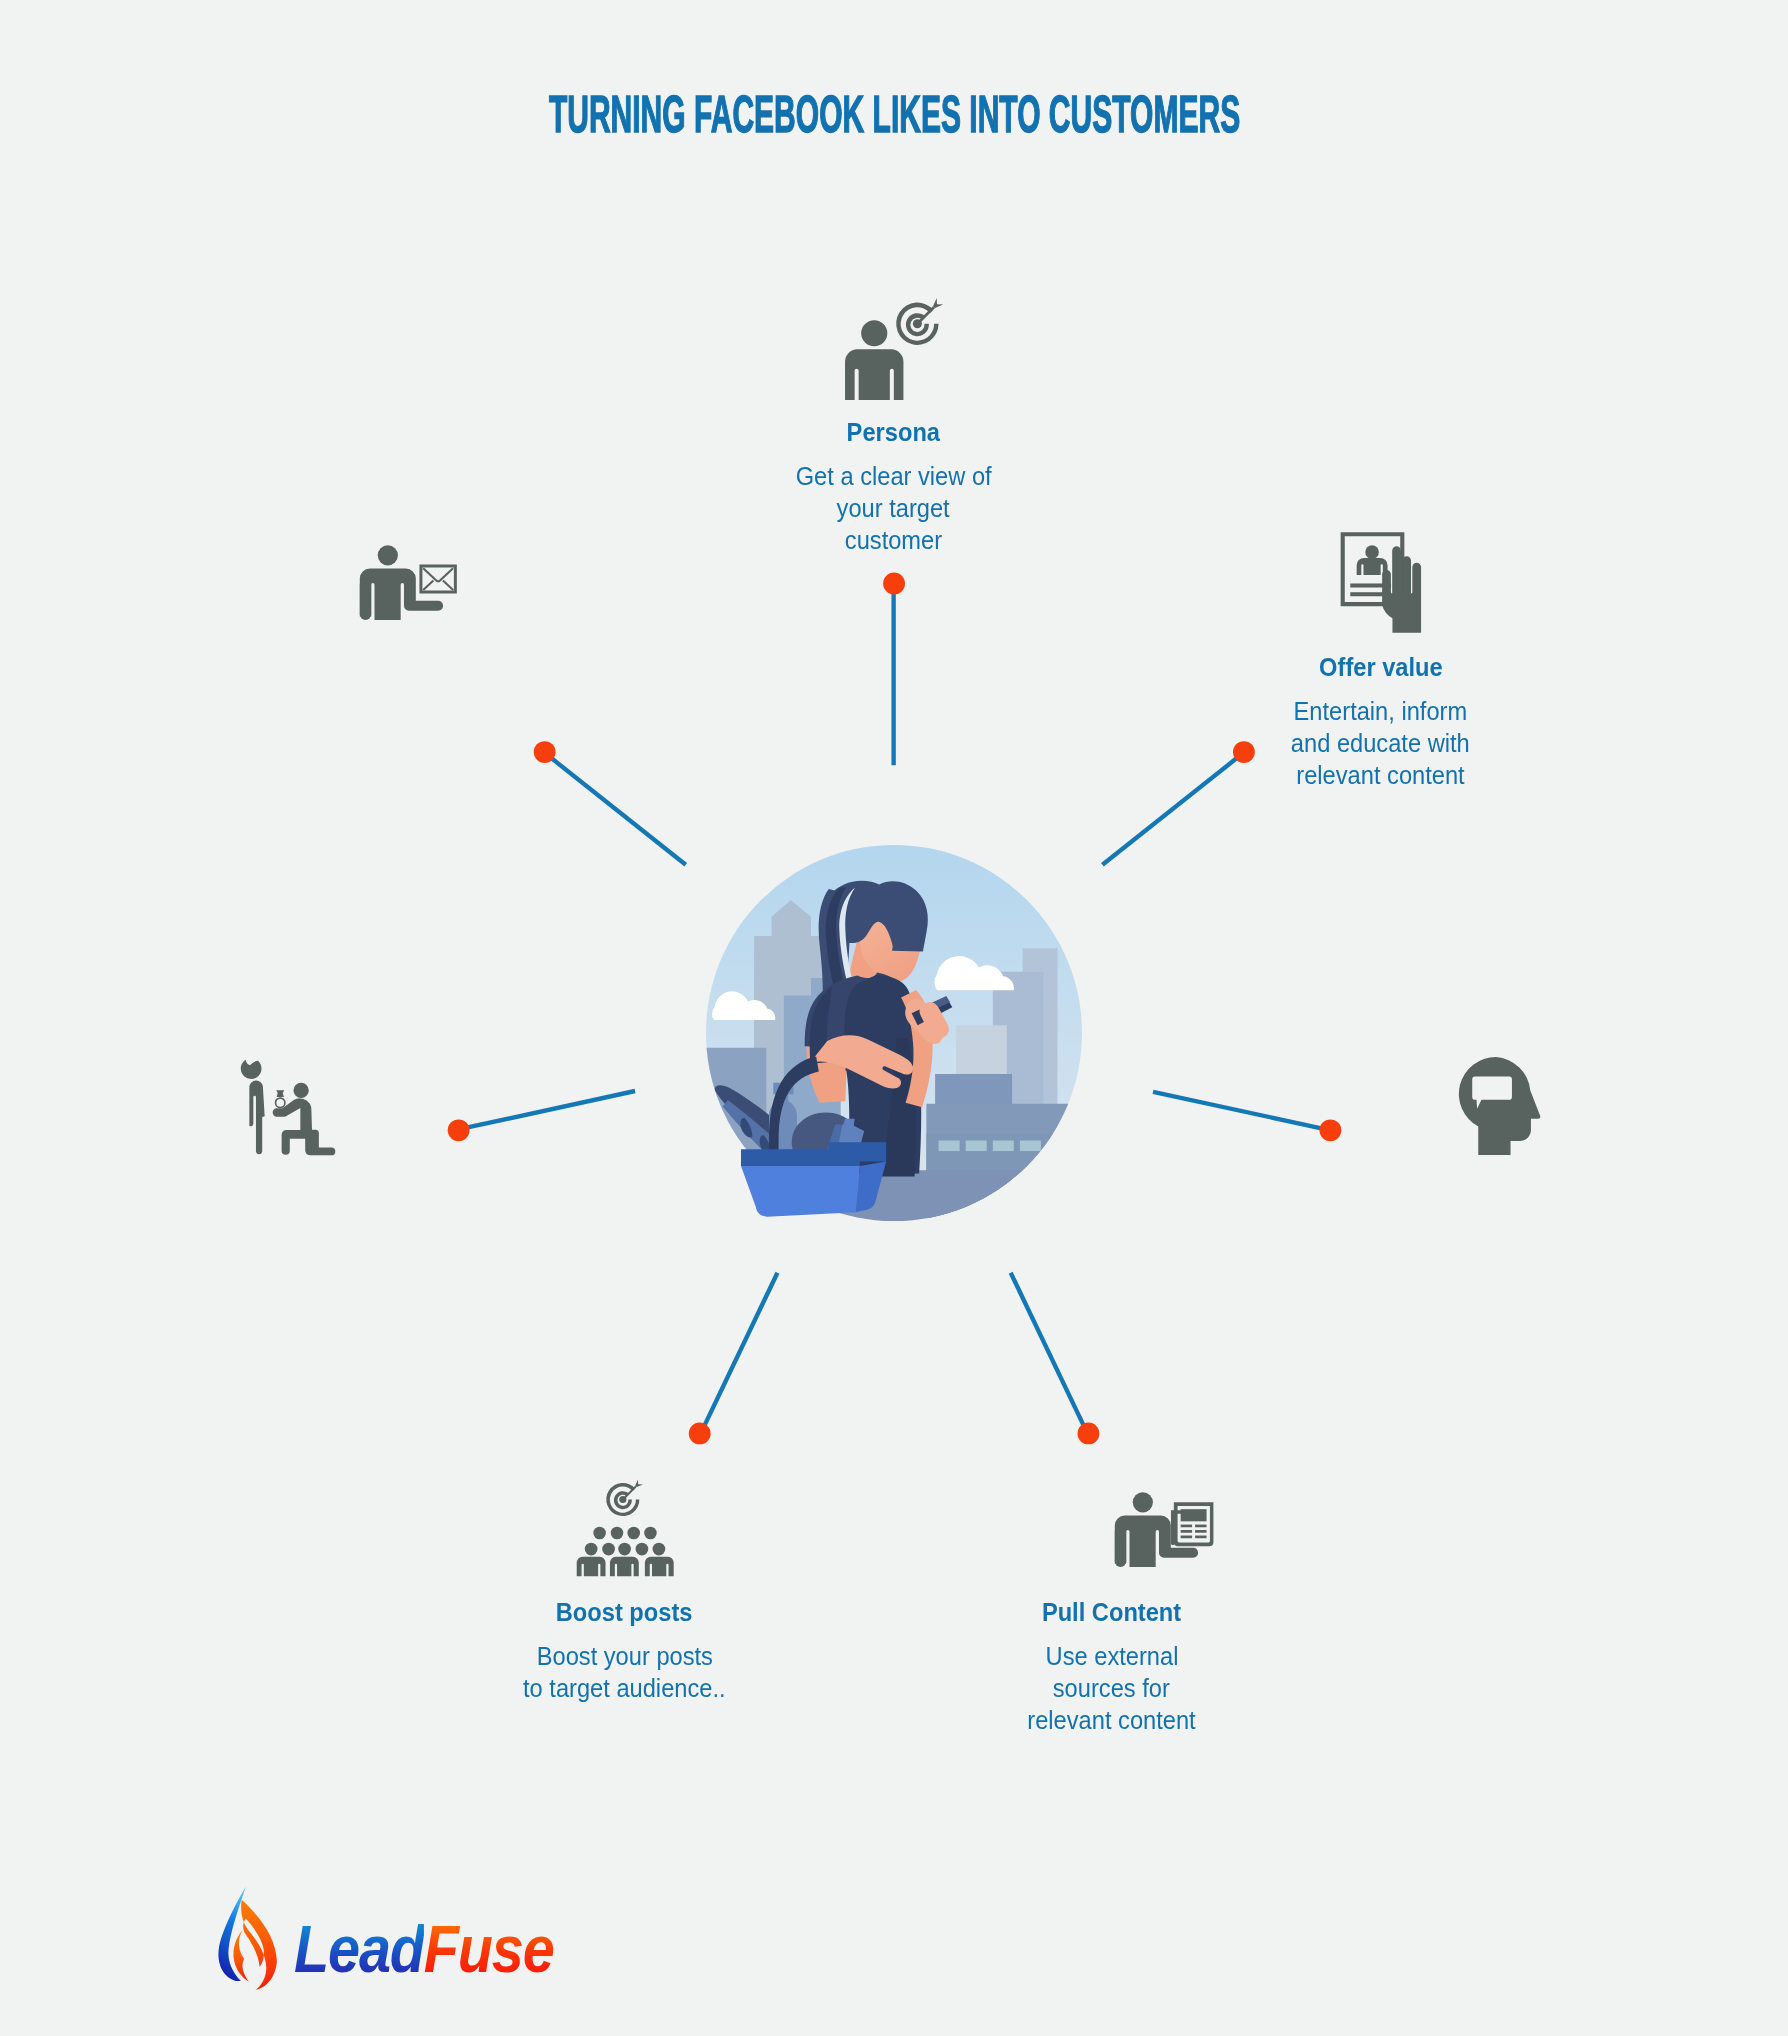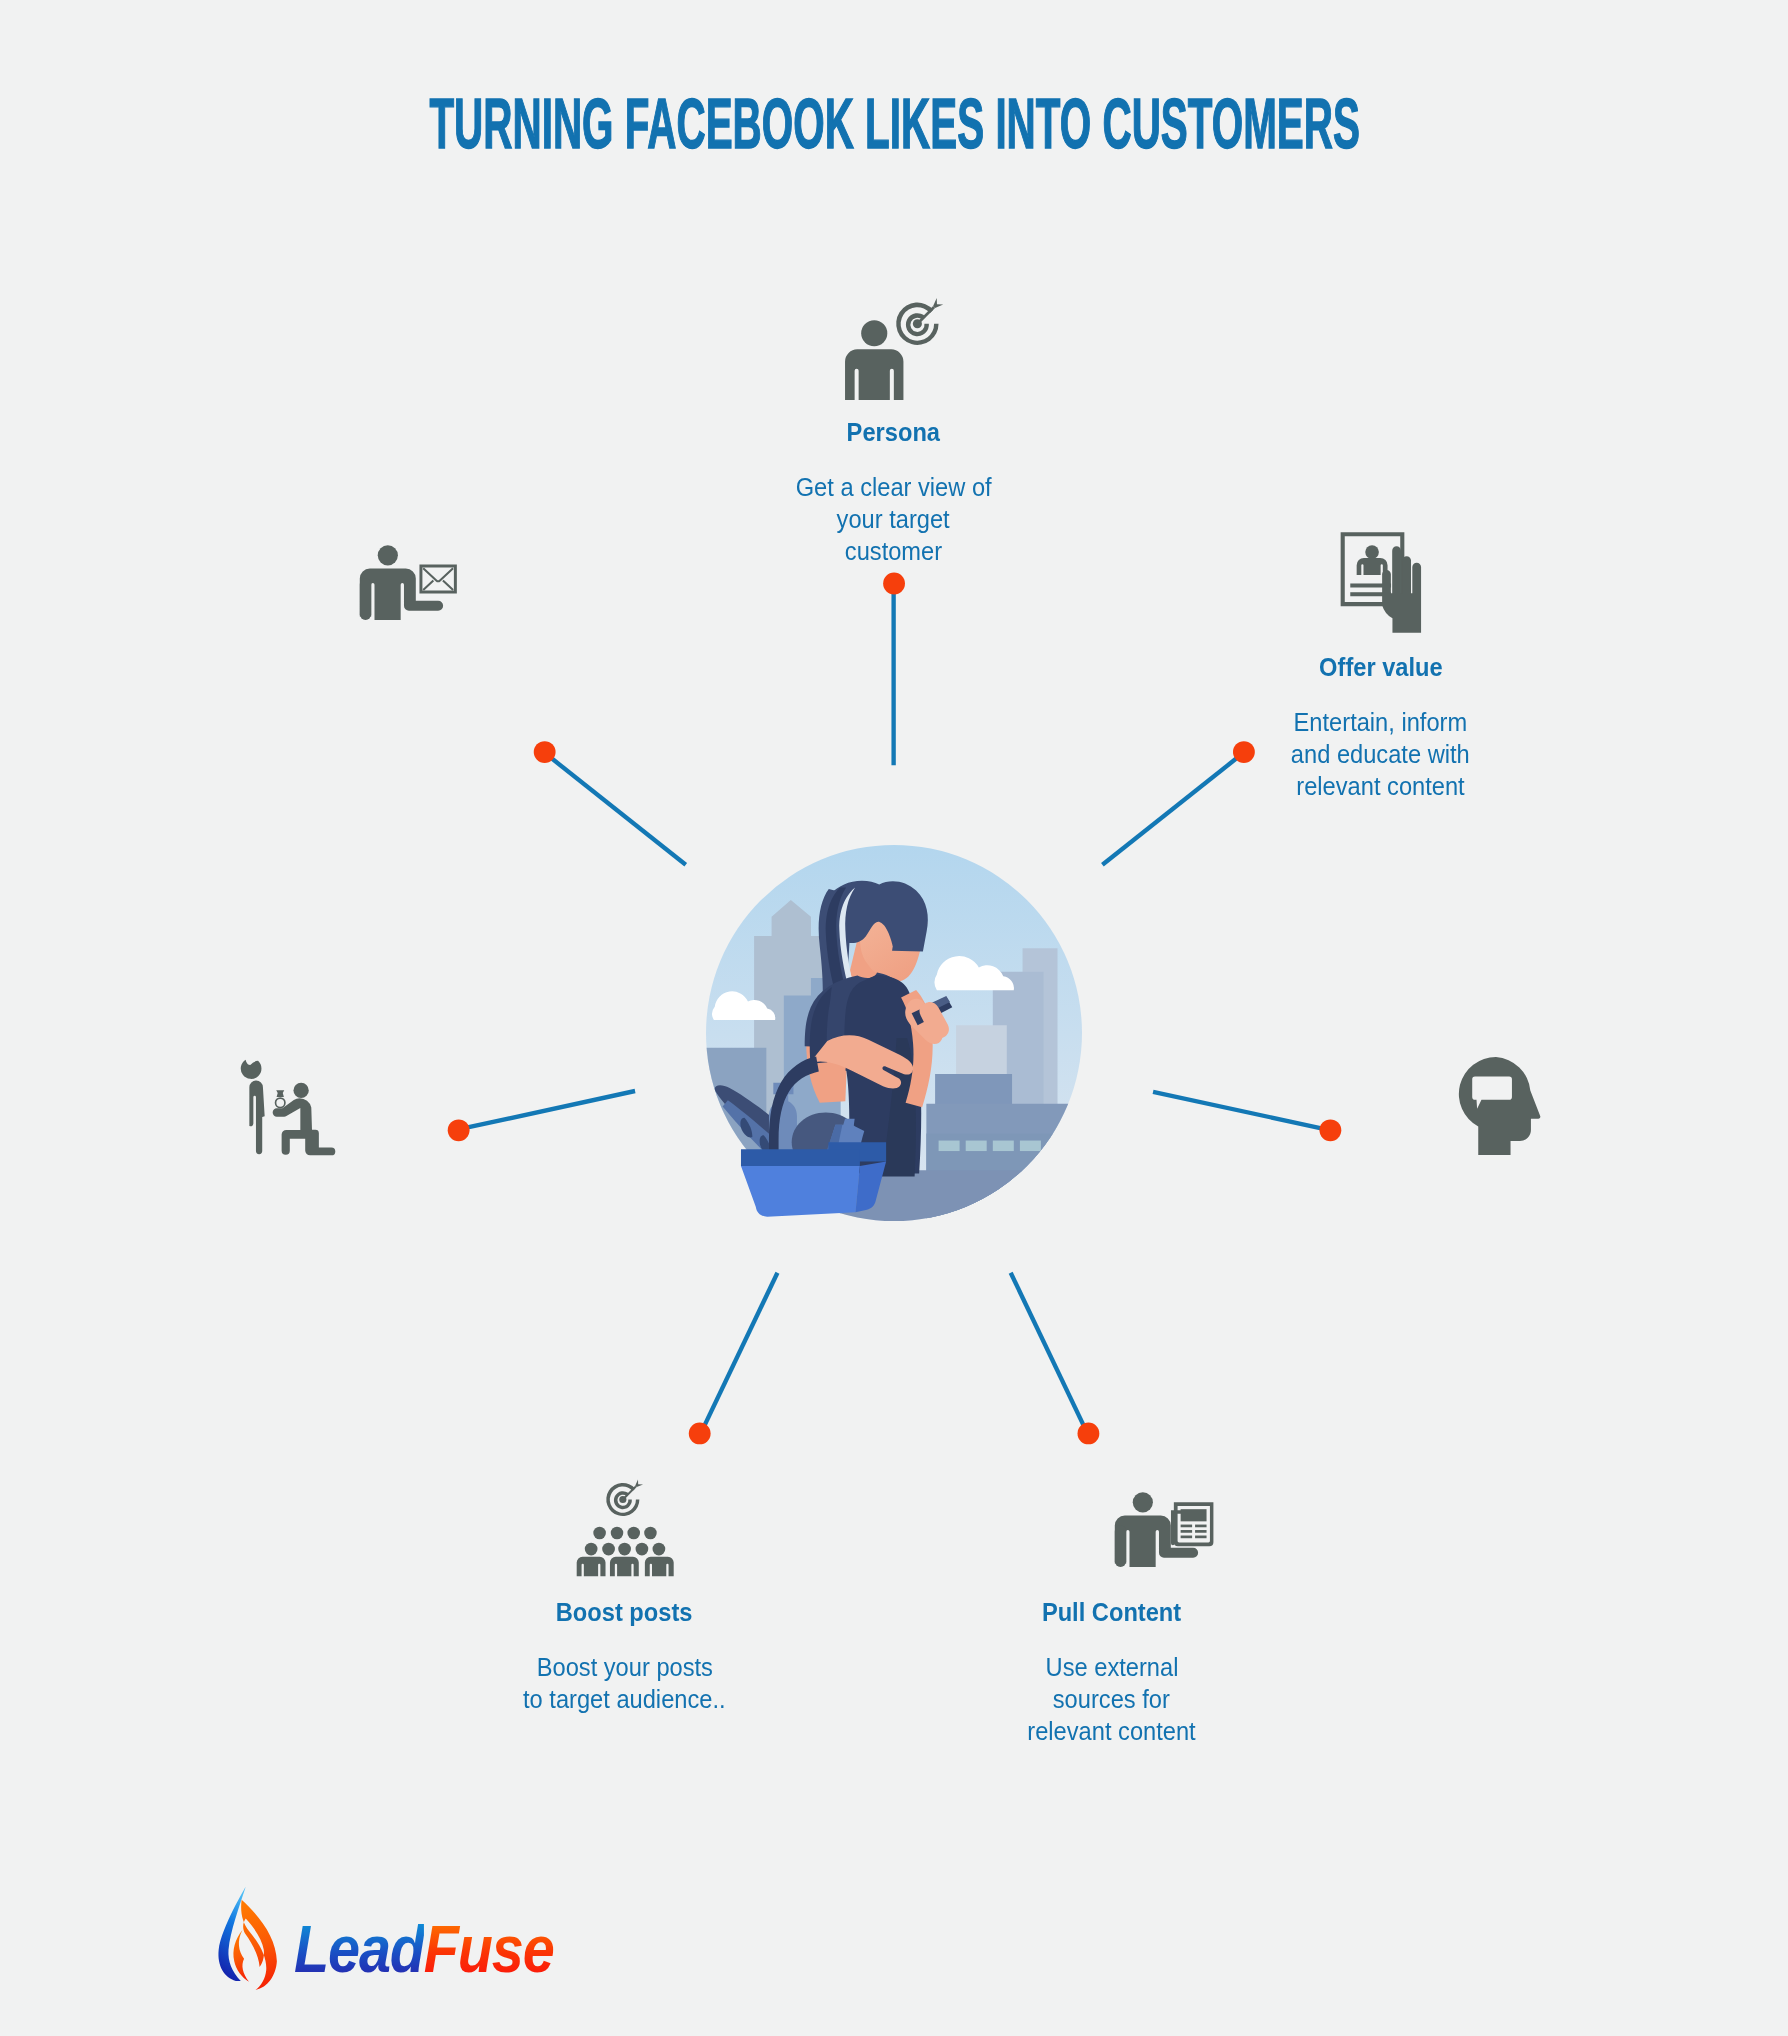--- a/index.html
+++ b/index.html
@@ -1,23 +1,23 @@
 <!DOCTYPE html>
 <html style="font-size:14px"><head>
 <meta charset="utf-8">
 <style>
 html,body{margin:0;padding:0;}
 body{width:1789px;height:2037px;background:#f1f2f2;font-family:"Liberation Sans",sans-serif;overflow:hidden;position:relative;}
 #stage{position:absolute;left:0;top:0;width:1789px;height:2037px;}
-.title{position:absolute;left:0;top:84px;width:1789px;text-align:center;color:#1272b0;font-weight:bold;font-size:70px;}
+.title{position:absolute;left:0;top:84px;width:1789px;text-align:center;color:#1272b0;font-weight:bold;font-size:52px;}
 .title span{display:inline-block;transform:scaleX(0.5775);transform-origin:center;-webkit-text-stroke:1.4px #1272b0;}
 .node{position:absolute;text-align:center;}
 .node .h{color:#1272b0;font-weight:bold;font-size:26px;line-height:30px;margin:0;white-space:nowrap;}
 .node .h span,.node .d span{display:inline-block;transform:scaleX(0.91);transform-origin:center;}
-.node .d{color:#1272b0;font-size:26px;line-height:32px;margin-top:24px;}
+.node .d{color:#1272b0;font-size:26px;line-height:32px;margin-top:13px;}
 .ico{position:absolute;}
 svg{display:block;overflow:visible;}
 #links{position:absolute;left:0;top:0;}
 .lg{fill:#58625f;}
 #logo{position:absolute;left:216px;top:1885px;display:flex;align-items:flex-end;font-style:italic;}
 #logo-mark{display:block;}
 #logo-text{font-weight:bold;font-size:66px;line-height:66px;letter-spacing:-1.3px;margin-left:12.2px;margin-bottom:3.5px;display:inline-block;transform:scaleX(0.872);transform-origin:left center;}
 #logo-lead{background:linear-gradient(180deg,#0aa3dd 0%,#1a4fc4 55%,#2a1ca8 100%);-webkit-background-clip:text;background-clip:text;color:transparent;}
 #logo-fuse{background:linear-gradient(180deg,#ff8400 0%,#fb3405 55%,#fb0d0d 100%);-webkit-background-clip:text;background-clip:text;color:transparent;}
 </style>

